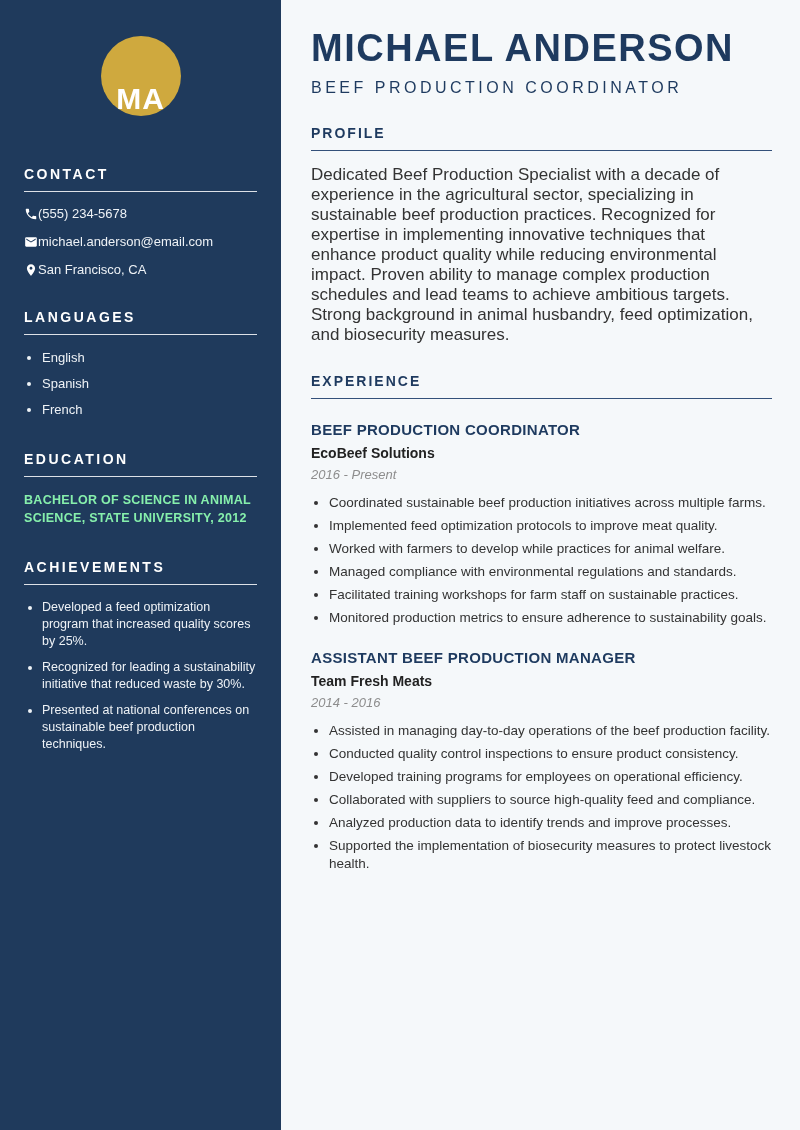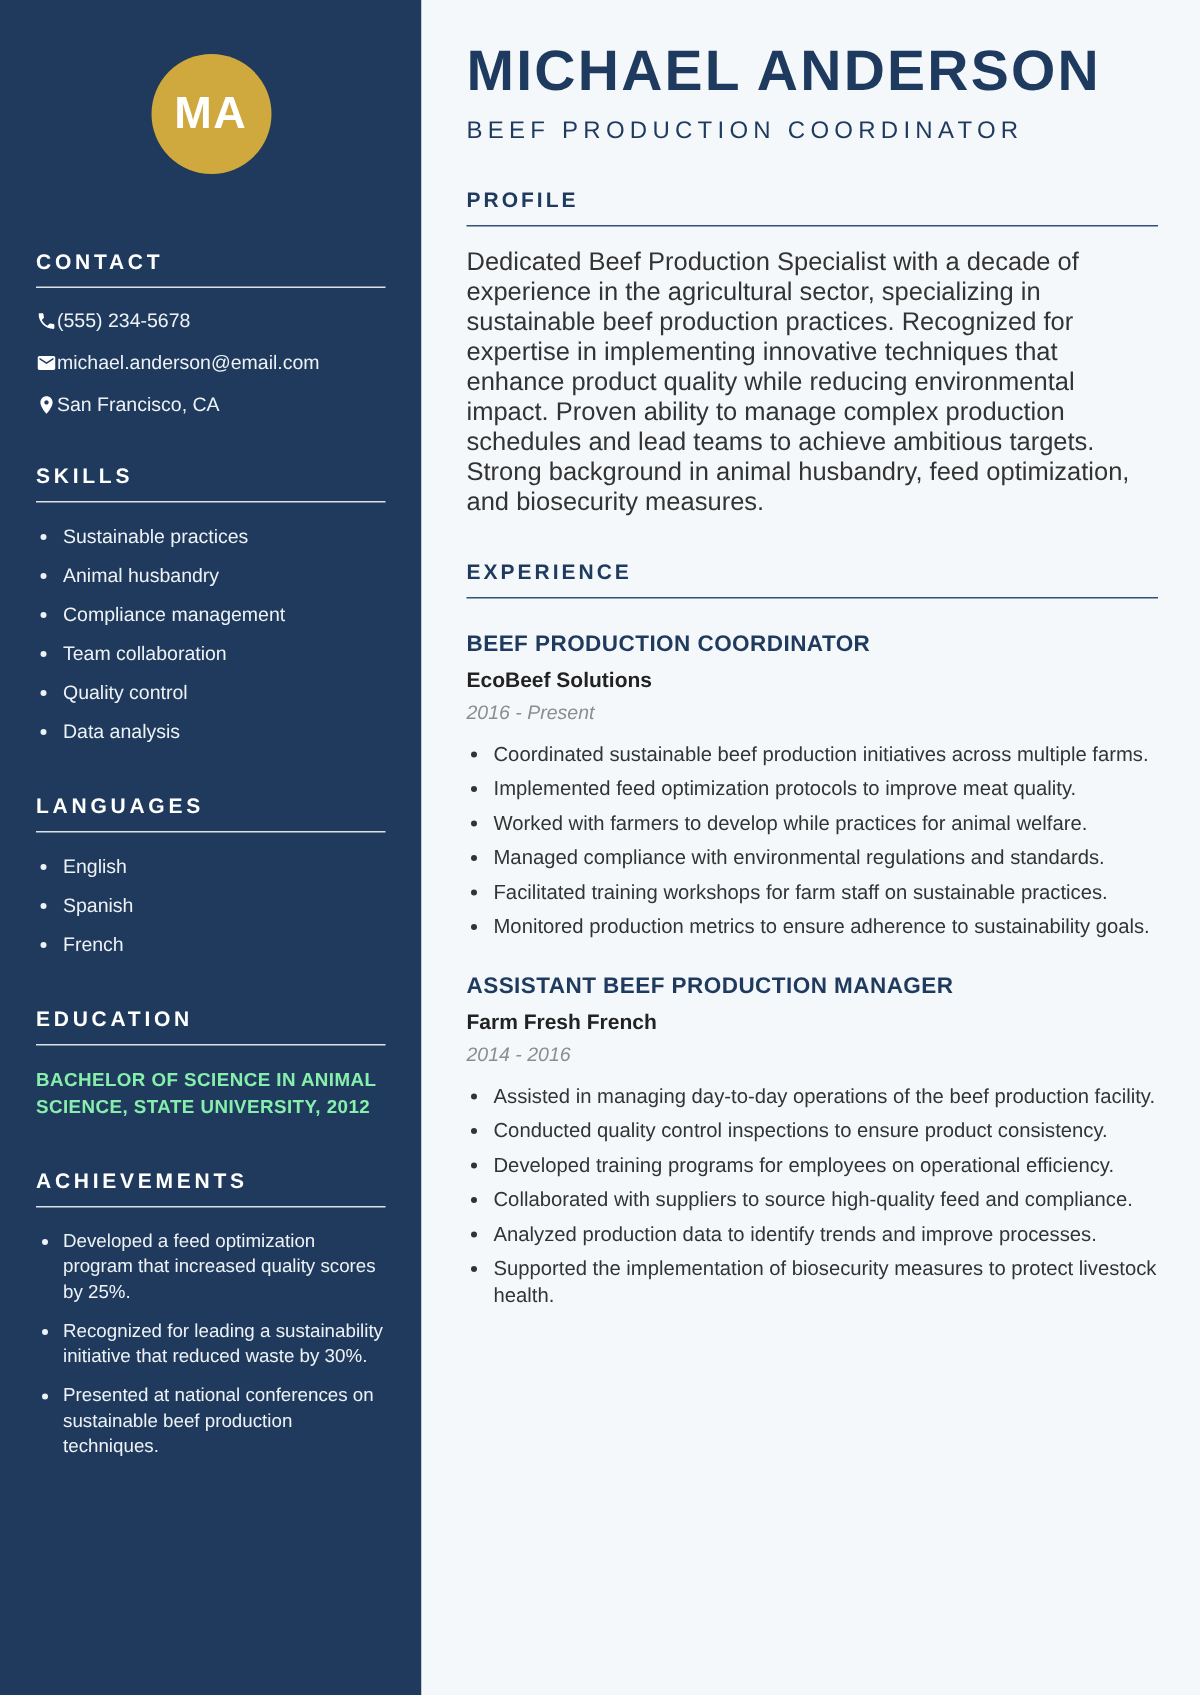--- a/index.html
+++ b/index.html
@@ -24,21 +24,21 @@
   .sidebar{
     width:281px;flex-shrink:0;height:100%;
     background:var(--sidebar-bg);
     color:var(--sidebar-text);
     padding:36px 24px 20px 24px;
   }
   .avatar{
     width:80px;height:80px;border-radius:50%;
     background:var(--avatar-gold);
     margin:0 auto 50px auto;
-    display:flex;align-items:center;justify-content:center;
+    display:flex;align-items:flex-end;justify-content:center;
   }
   .avatar-initials{
     color:#ffffff;font-size:30px;font-weight:700;letter-spacing:1px;
   }
   .side-section{margin-bottom:32px;}
   .side-heading{
     margin:0;
     font-size:14px;font-weight:700;letter-spacing:2.5px;
     color:#ffffff;
     padding-bottom:9px;
@@ -153,32 +153,20 @@
           <span class="cicon">
             <svg viewBox="0 0 24 24">
                 <path d="M12 2C8.13 2 5 5.13 5 9c0 5.25 7 13 7 13s7-7.75 7-13c0-3.87-3.13-7-7-7zm0 9.5c-1.38 0-2.5-1.12-2.5-2.5s1.12-2.5 2.5-2.5 2.5 1.12 2.5 2.5-1.12 2.5-2.5 2.5z"></path>
               </svg>
           </span>
           <span>San Francisco, CA</span>
         </div>
       </div>
     </section>
 
-    <section class="side-section">
-      <h2 class="side-heading">SKILLS</h2>
-      <ul class="side-list">
-
-      <li>Sustainable practices</li>
-          <li>Animal husbandry</li>
-          <li>Compliance management</li>
-          <li>Team collaboration</li>
-          <li>Quality control</li>
-          <li>Data analysis</li>
-        </ul>
-    </section>
 
     <section class="side-section">
       <h2 class="side-heading">LANGUAGES</h2>
       <ul class="side-list">
 
       <li>English</li>
           <li>Spanish</li>
           <li>French</li>
         </ul>
     </section>
@@ -220,21 +208,21 @@
           <li>Implemented feed optimization protocols to improve meat quality.</li>
           <li>Worked with farmers to develop while practices for animal welfare.</li>
           <li>Managed compliance with environmental regulations and standards.</li>
           <li>Facilitated training workshops for farm staff on sustainable practices.</li>
           <li>Monitored production metrics to ensure adherence to sustainability goals.</li>
         </ul>
     </div>
 
     <div class="job">
       <div class="job-title">ASSISTANT BEEF PRODUCTION MANAGER</div>
-      <div class="job-company">Farm Fresh French</div>
+      <div class="job-company">Team Fresh Meats</div>
       <div class="job-dates">2014 - 2016</div>
       <ul class="job-bullets">
 
       <li>Assisted in managing day-to-day operations of the beef production facility.</li>
           <li>Conducted quality control inspections to ensure product consistency.</li>
           <li>Developed training programs for employees on operational efficiency.</li>
           <li>Collaborated with suppliers to source high-quality feed and compliance.</li>
           <li>Analyzed production data to identify trends and improve processes.</li>
           <li>Supported the implementation of biosecurity measures to protect livestock health.</li>
         </ul>

